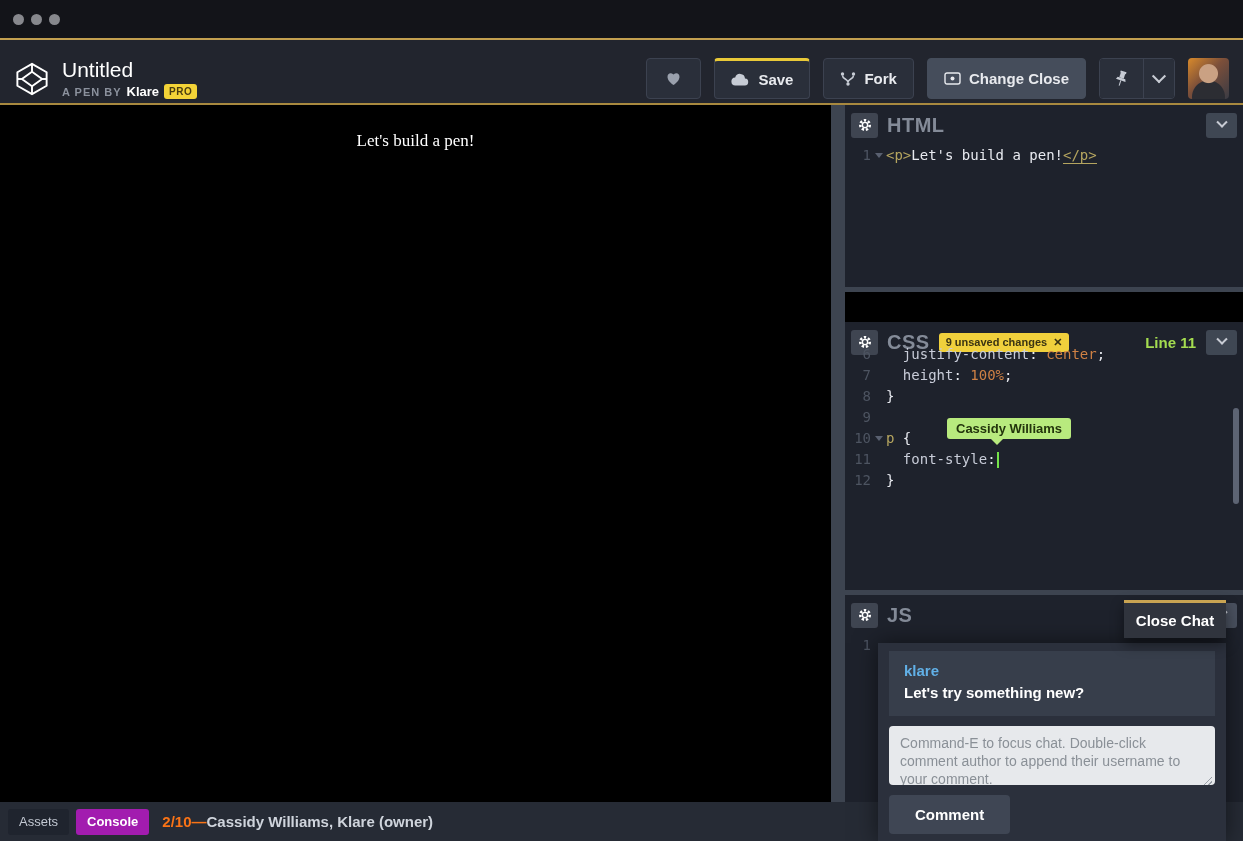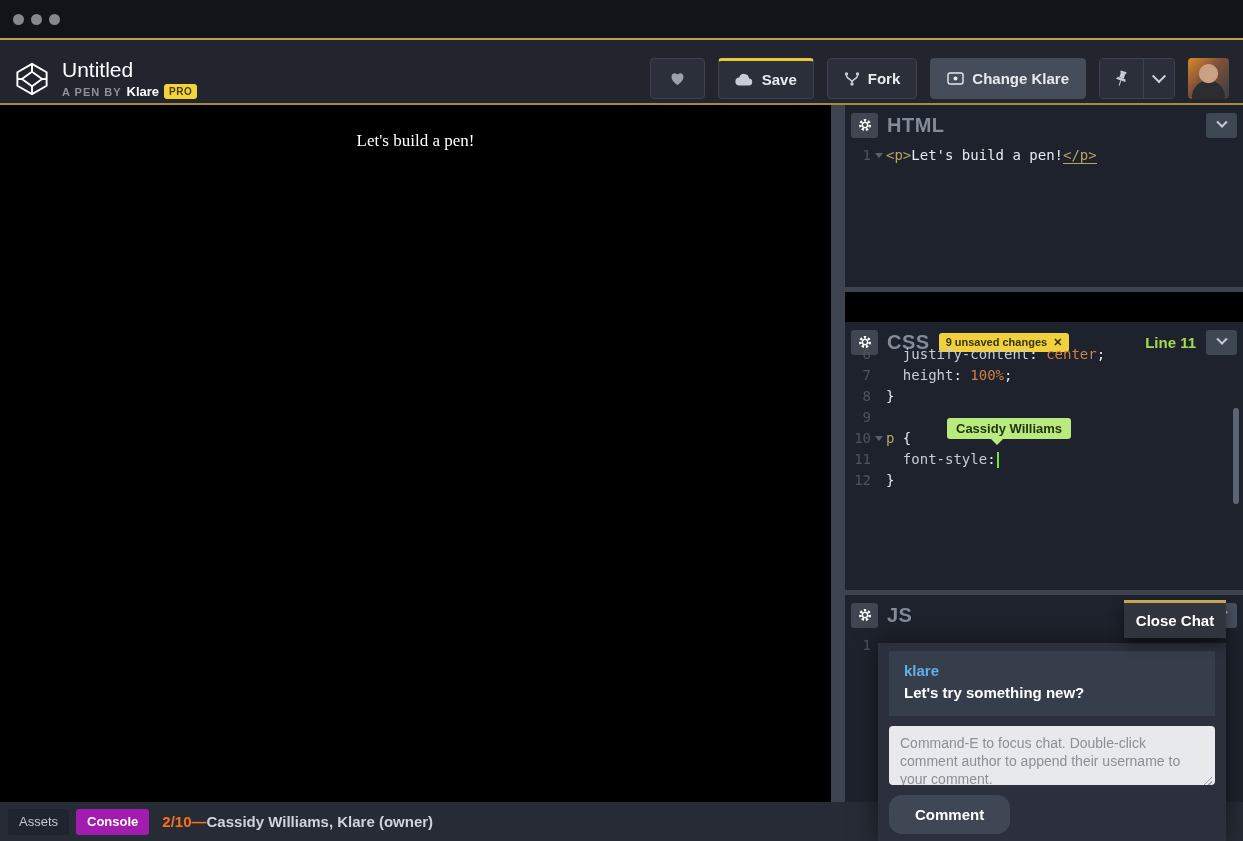--- a/index.html
+++ b/index.html
@@ -114,21 +114,21 @@
   .chat-user { color:#61b0e7; font-size:15px; font-weight:700; line-height:22px; }
   .chat-text { color:#fff; font-size:15px; font-weight:700; line-height:22px; }
   .chat-input-wrap { position:relative; }
   .chat-input { width:100%; height:59px; background:#e7e9ec; border:none; border-radius:4px;
                 padding:8px 11px; font-size:14px; color:#565c66; resize:none; line-height:18px;
                 font-family:"Liberation Sans", sans-serif; }
   .chat-input::placeholder { color:#8a9097; }
   .resize-grip { position:absolute; right:3px; bottom:4px; width:11px; height:11px; pointer-events:none;
       background:repeating-linear-gradient(-45deg, transparent 0 2px, #9aa0a8 2px 3px); 
       clip-path:polygon(100% 0, 100% 100%, 0 100%); }
-  .comment-btn { margin-top:6px; background:#3f4654; border:none; border-radius:13px; color:#fff;
+  .comment-btn { margin-top:6px; background:#3f4654; border:none; border-radius:4px; color:#fff;
                  font-size:15px; font-weight:700; padding:11px 26px; cursor:pointer;
                  font-family:"Liberation Sans", sans-serif; }
 
   
   #bottombar { position:absolute; left:0; top:802px; width:1243px; height:39px; background:#262b35;
                display:flex; align-items:center; padding:0 8px; gap:7px; }
   .bbtn { height:26px; border-radius:3px; font-size:13px; display:flex; align-items:center;
           padding:0 11px; cursor:pointer; }
   .bbtn.assets { background:#1f242e; color:#c2c8d2; }
   .bbtn.console { background:#a21caf; color:#fff; font-weight:700; }
@@ -186,21 +186,21 @@
         <circle cx="8" cy="13" r="1.7" fill="#c7ccd5" stroke="none"></circle>
         <path d="M2.5 4.5 C2.5 8.5 8 7.5 8 11.5 M13.5 4.5 C13.5 8.5 8 7.5 8 11.5"></path>
       </svg>
       <span>Fork</span>
     </div>
     <div class="hbtn light">
       <svg width="17" height="13" viewBox="0 0 17 13" fill="none" stroke="#e8eaee" stroke-width="1.4">
         <rect x="1" y="1" width="15" height="11" rx="2"></rect>
         <circle cx="8.5" cy="6.5" r="2" fill="#e8eaee" stroke="none"></circle>
       </svg>
-      <span>Change Klare</span>
+      <span>Change Close</span>
     </div>
     <div class="btn-group">
       <div class="seg">
         <svg width="15" height="17" viewBox="0 0 15 17">
           <g transform="rotate(18 7.5 8)" fill="#c7ccd5">
             <rect x="4.5" y="1" width="6" height="2"></rect>
             <rect x="5.2" y="2.5" width="4.6" height="5.5"></rect>
             <path d="M3.5 8 h8 l1 2.5 h-10 z"></path>
             <rect x="7.1" y="10.5" width="1" height="5.5"></rect>
           </g>

